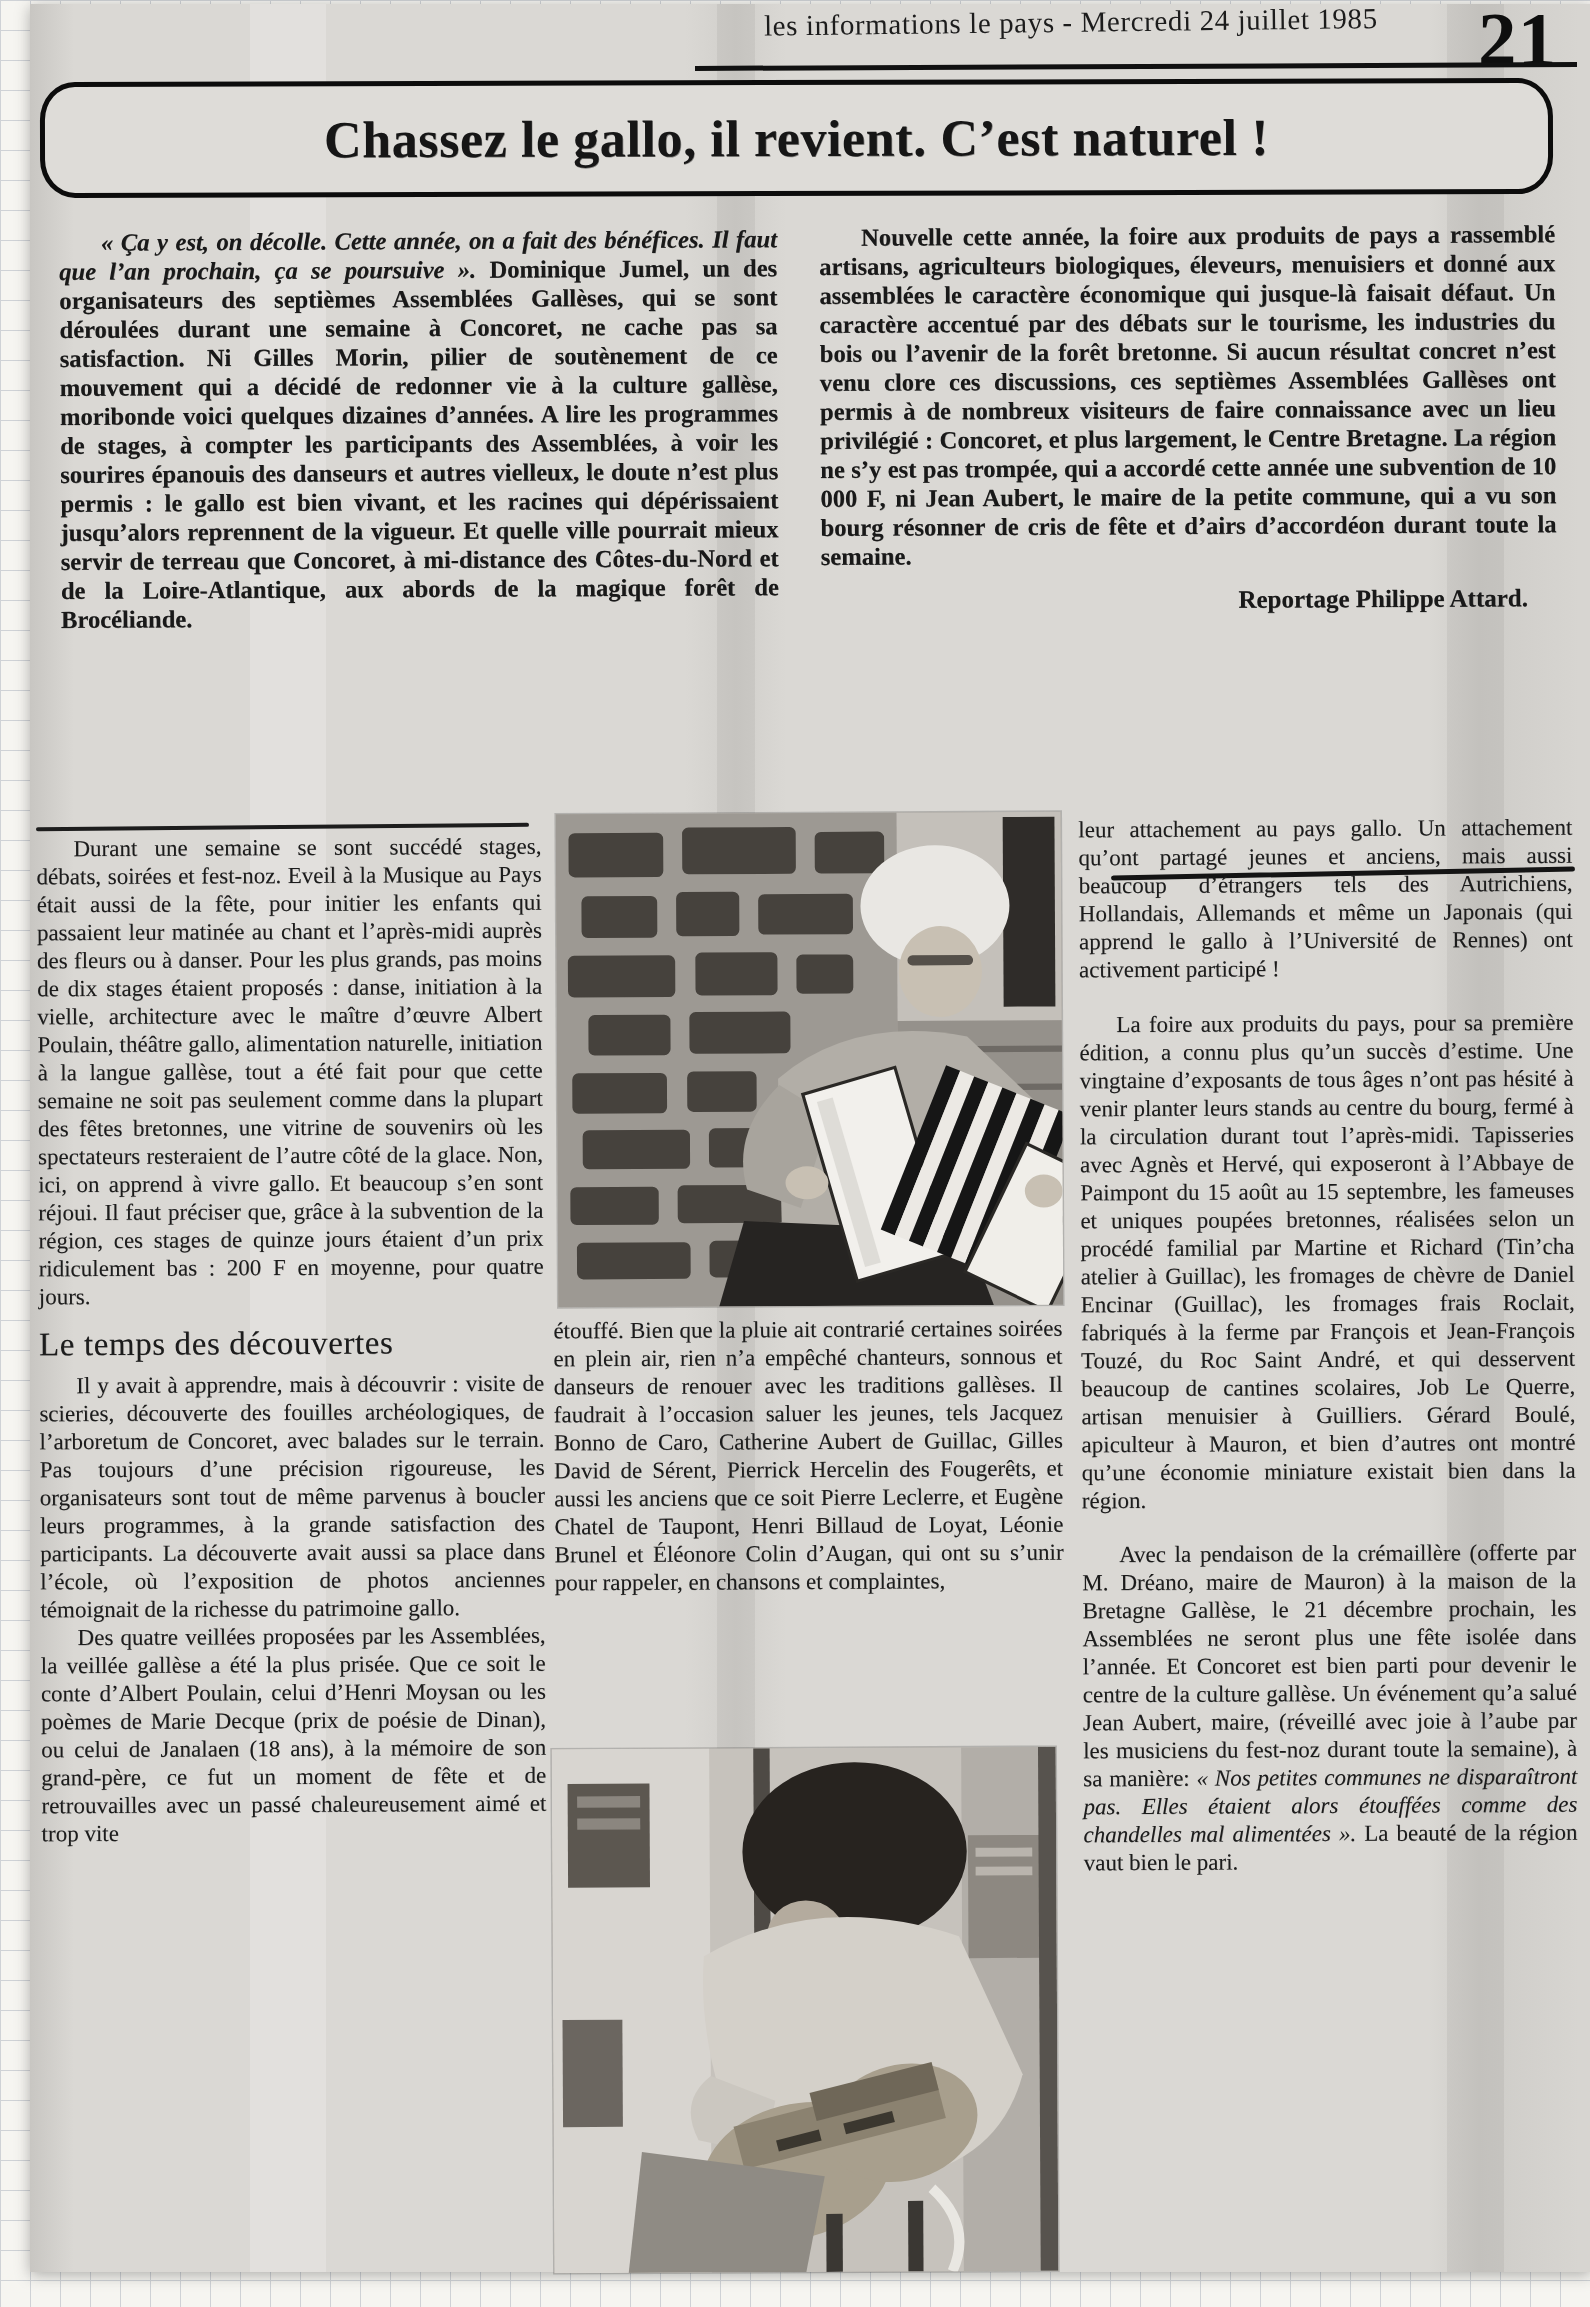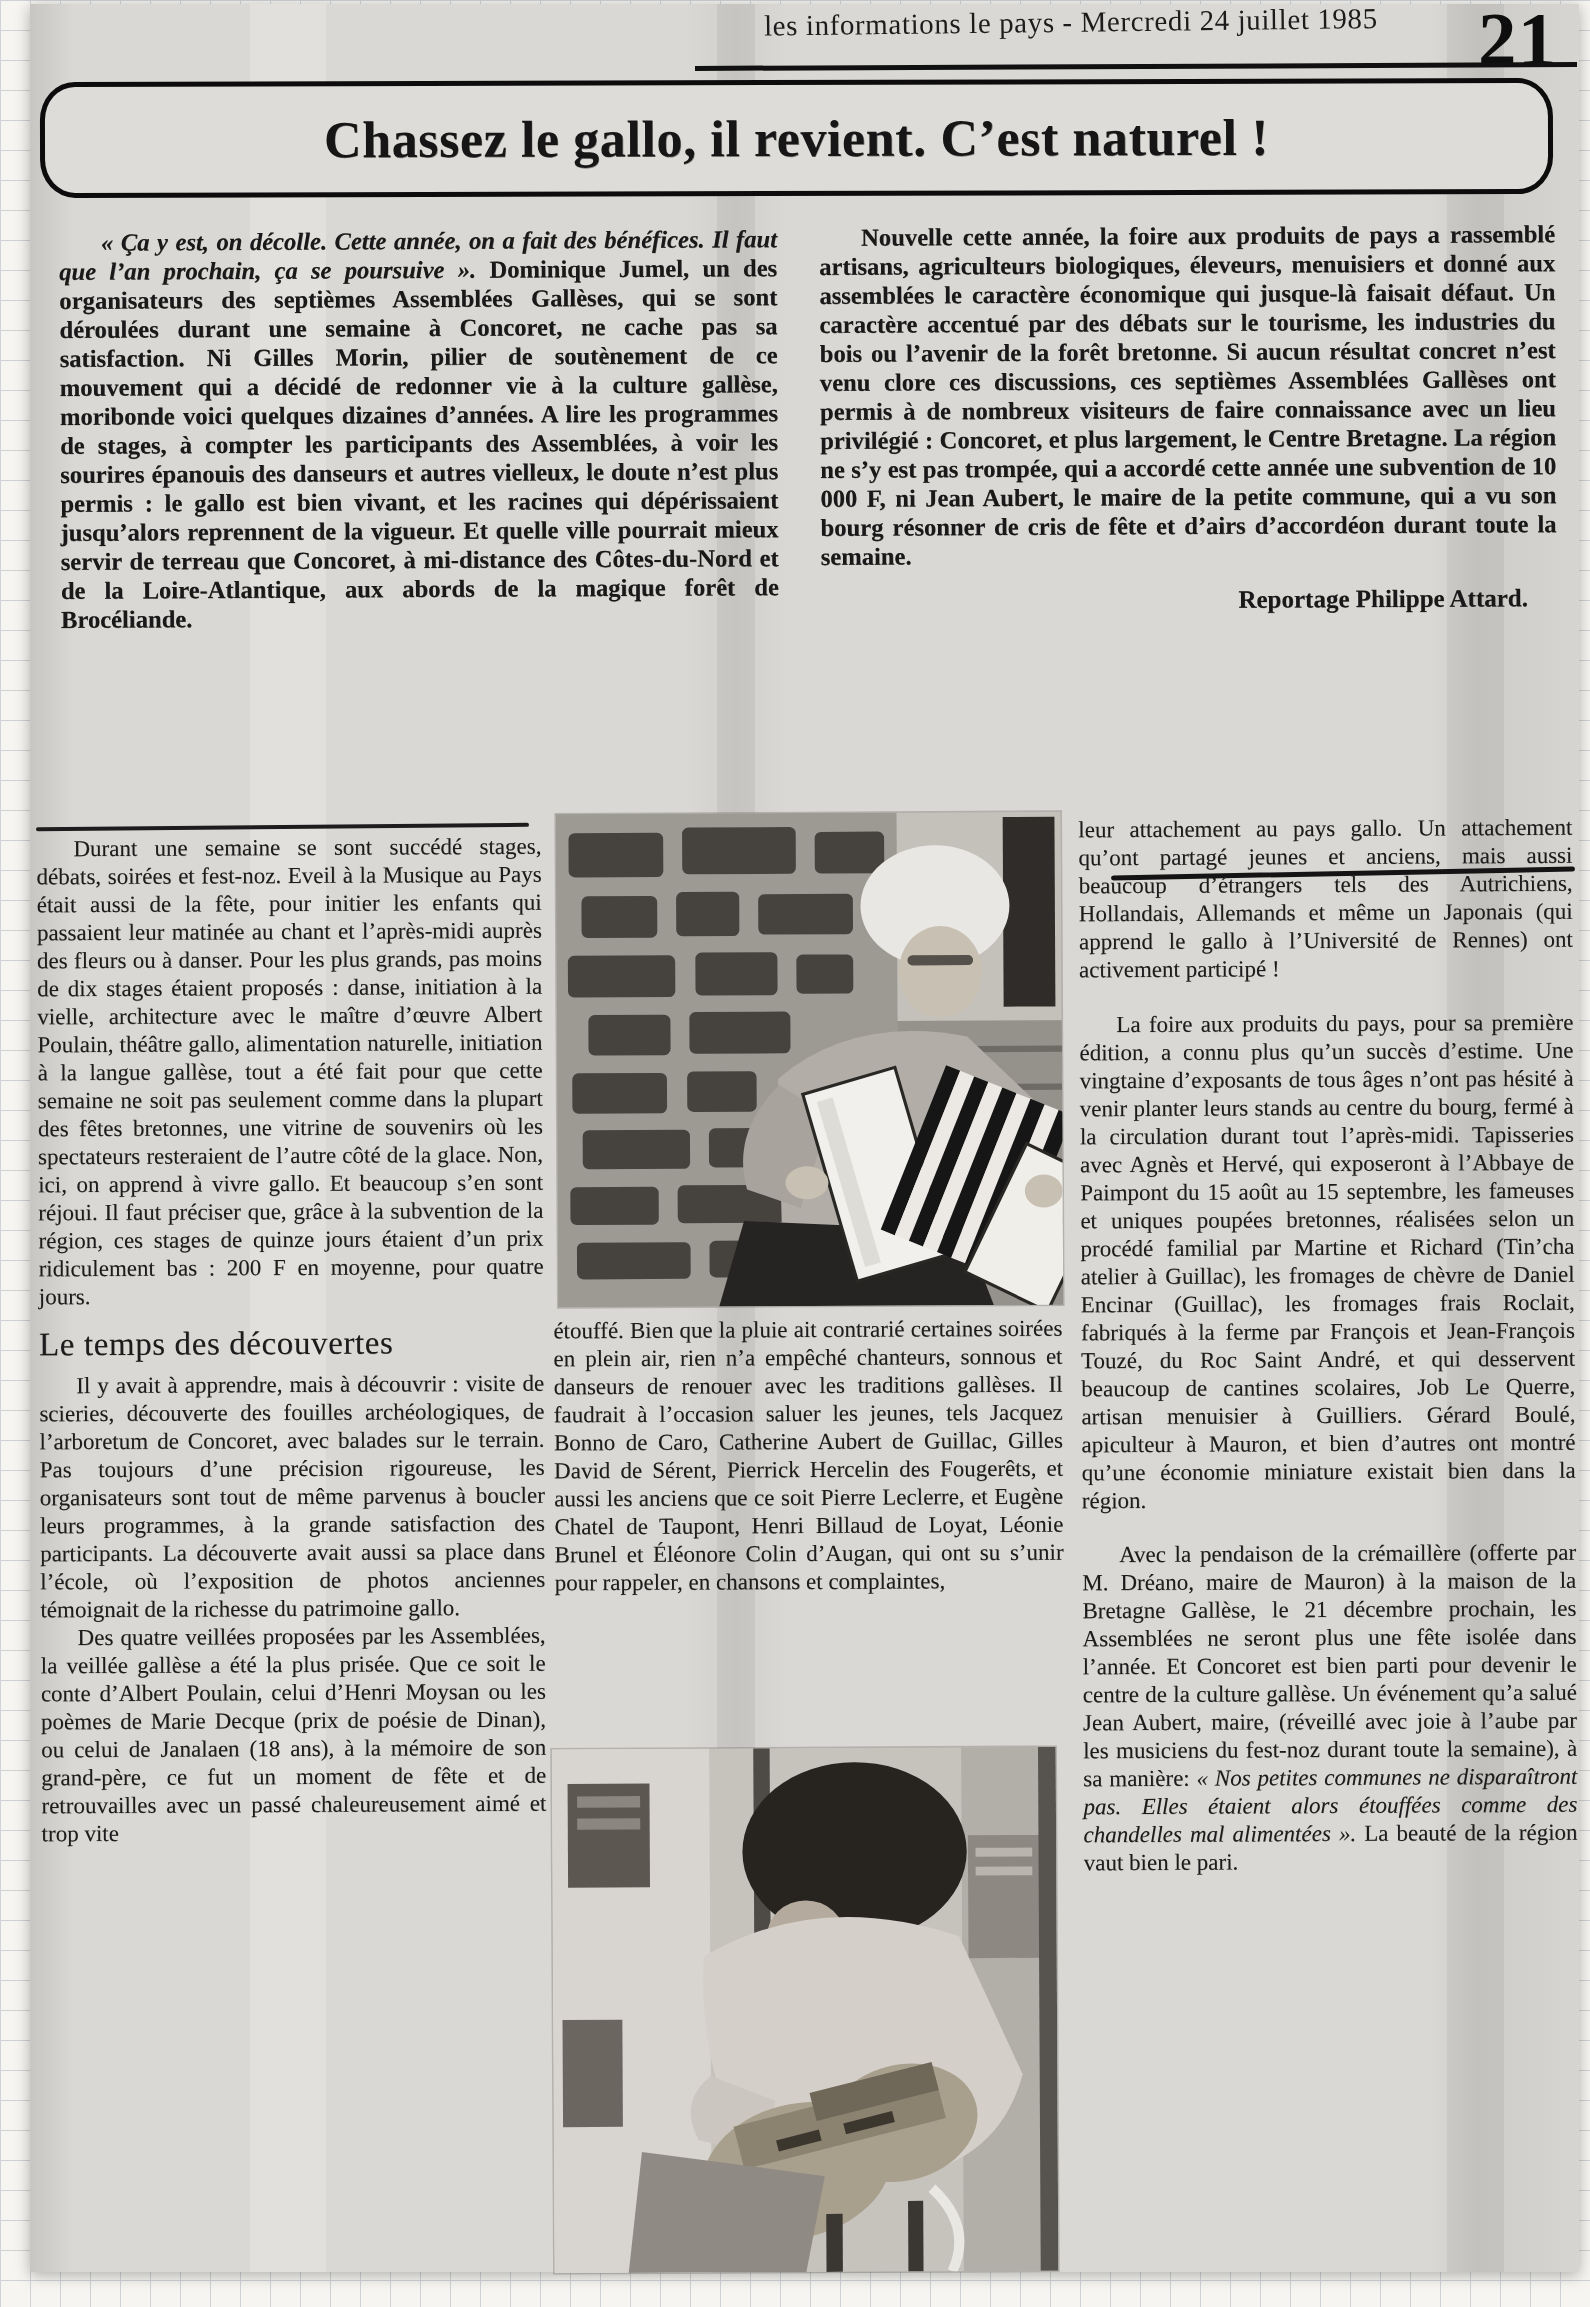--- a/index.html
+++ b/index.html
@@ -10,20 +10,21 @@
     background-image:
       linear-gradient(#cfd2d6 1.3px, transparent 1.3px),
       linear-gradient(90deg,#cfd2d6 1.3px, transparent 1.3px);
     background-size:30px 30px;
   }
   .clipping{
     position:absolute;left:30px;top:3.8px;width:1549px;height:2268px;
     background:linear-gradient(90deg,#c8c6c2 0px,#dad8d4 44px,#dad8d4 655px,#d1cfcb 706px,#dad8d4 756px,#dad8d4 1399px,#ceccc8 1449px,#d7d5d1 1549px);
     box-shadow:0 2.5px 14px rgba(40,40,40,.35);
     color:#161616;
+    padding-left:12px;
   }
   .band{position:absolute;top:0;height:100%;pointer-events:none;}
   .band.light{background:rgba(255,255,255,.22);}
   .band.dark{background:rgba(0,0,0,.05);}
   .masthead{
     position:absolute;left:734px;top:1.3px;width:743px;
     font-size:29px;letter-spacing:0.6px;color:#1c1c1c;white-space:nowrap;
     transform:rotate(-0.7deg);
   }
   .pagenum{

